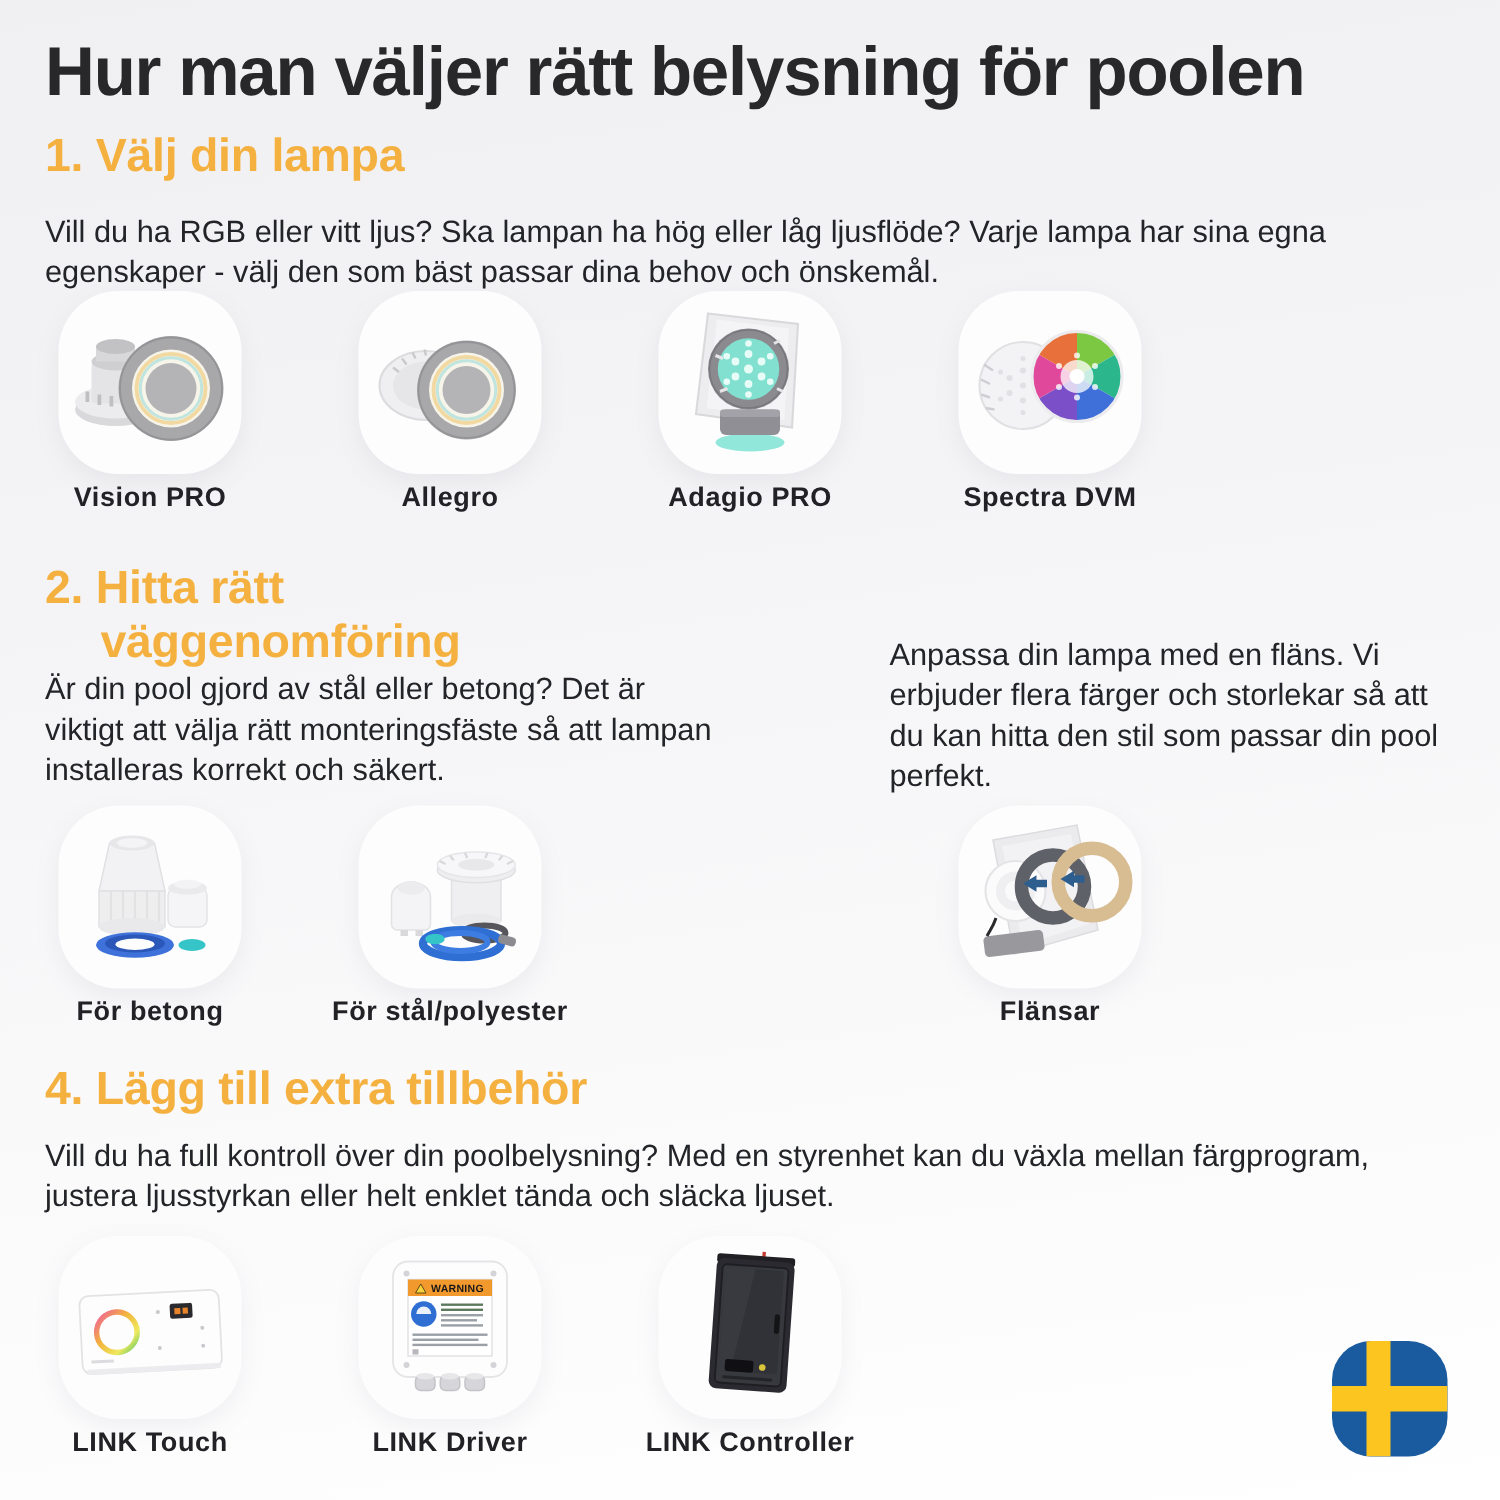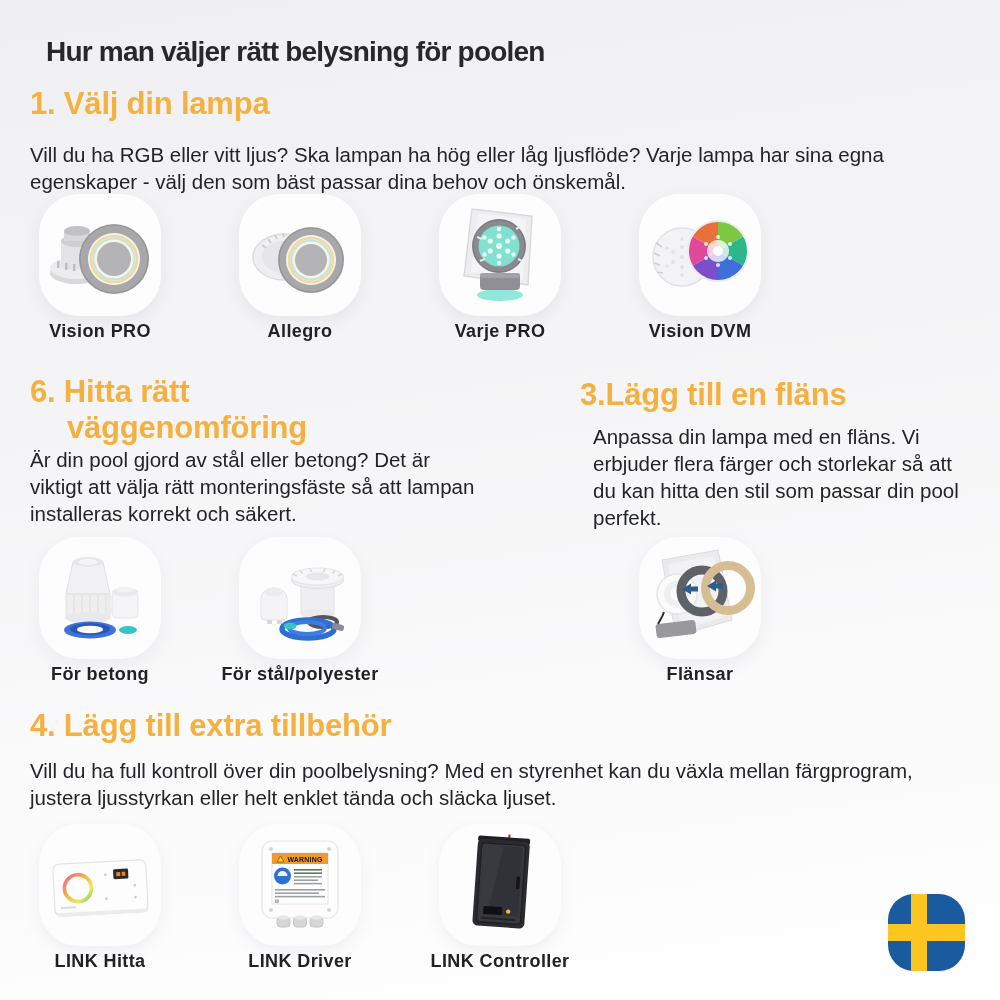--- a/index.html
+++ b/index.html
@@ -2,22 +2,22 @@
 <html style="--accent: #F5B140; --title-text: #28282B; --body-text: #222428; --flag-blue: #1A5A9E; --flag-yellow: #FCC51F;"><head>
 <meta charset="utf-8">
 <style>
   html,body{margin:0;padding:0;background:#fff;}
   .page{
     position:relative;width:1000px;height:1000px;overflow:hidden;
     background:linear-gradient(172deg,#f0f0f2 0%,#f4f4f6 35%,#fafafb 70%,#ffffff 100%);
     font-family:"Liberation Sans","DejaVu Sans",sans-serif;color:#232327;
   }
   .main-title{
-    position:absolute;left:30px;top:20px;margin:16px;
-    font-size:28px;font-weight:bold;letter-spacing:-0.8px;color:#28282b;
+    position:absolute;left:30px;top:20px;margin:0;
+    font-size:46px;font-weight:bold;letter-spacing:-0.8px;color:#28282b;
   }
   .sec-h{
     position:absolute;margin:0;font-size:31px;font-weight:bold;
     letter-spacing:-0.2px;color:var(--accent,#F5B140);line-height:1.16;
   }
   .h1pos{left:30px;top:86px;}
   .h2pos{left:30px;top:374px;}
   .h2pos .hl1,.h2pos .hl2{display:block;}
   .h2pos .hl2{margin-left:37px;text-align:center;}
   .h3pos{left:580px;top:377px;}
@@ -129,21 +129,21 @@
             <circle cx="55" cy="30" r="2.2"></circle>
               <circle cx="69.5" cy="38.5" r="2.2"></circle>
             <circle cx="69.5" cy="55.5" r="2.2"></circle>
               <circle cx="55" cy="64" r="2.2"></circle>
             <circle cx="40.5" cy="55.5" r="2.2"></circle>
               <circle cx="40.5" cy="38.5" r="2.2"></circle>
           </g>
           <path d="M33,38 l5,2 M72,30 l4,-2 M36,62 l5,-2 M74,60 l4,2" stroke="#e6e6e9" stroke-width="2"></path>
         </svg>
       </div>
-      <div class="prod-label">Varje PRO</div>
+      <div class="prod-label">Adagio PRO</div>
     </div>
 
 
     <div class="prod-cell">
       <div class="tile">
         <svg width="112" height="112" viewBox="0 0 112 112">
           <circle cx="38" cy="58" r="29" fill="#f3f3f5" stroke="#e1e1e4" stroke-width="1.4"></circle>
           <g fill="#e1e1e5">
             <circle cx="38" cy="58" r="2"></circle>
               <circle cx="38" cy="48" r="2"></circle>
@@ -174,33 +174,32 @@
               <circle cx="74" cy="38" r="2"></circle>
                 <circle cx="86" cy="45" r="2"></circle>
                 <circle cx="86" cy="59" r="2"></circle>
               <circle cx="74" cy="66" r="2"></circle>
                 <circle cx="62" cy="59" r="2"></circle>
                 <circle cx="62" cy="45" r="2"></circle>
             </g>
           </g>
         </svg>
       </div>
-      <div class="prod-label">Vision DVM</div>
+      <div class="prod-label">Spectra DVM</div>
     </div>
   </div>
 
   <h2 class="sec-h h2pos">
-    <span class="hl1">6. Hitta rätt</span>
+    <span class="hl1">2. Hitta rätt</span>
     <span class="hl2">väggenomföring</span>
   </h2>
   <p class="sec-p p2pos">Är din pool gjord av stål eller betong? Det är
 viktigt att välja rätt monteringsfäste så att lampan
 installeras korrekt och säkert.</p>
 
-  <h2 class="sec-h h3pos">3.Lägg till en fläns</h2>
   <p class="sec-p p3pos">Anpassa din lampa med en fläns. Vi
 erbjuder flera färger och storlekar så att
 du kan hitta den stil som passar din pool
 perfekt.</p>
 
   <div class="prod-row row2">
 
     <div class="prod-cell">
       <div class="tile">
         <svg width="112" height="112" viewBox="0 0 112 112">
@@ -296,21 +295,21 @@
             <g fill="#c9c9cd">
               <circle cx="62" cy="46" r="1.3"></circle>
                 <circle cx="62" cy="70" r="1.3"></circle>
               <circle cx="91" cy="70" r="1.3"></circle>
                 <circle cx="91" cy="58" r="1.3"></circle>
             </g>
             <rect x="16" y="76" width="15" height="2" fill="#dcdcdf"></rect>
           </g>
         </svg>
       </div>
-      <div class="prod-label">LINK Hitta</div>
+      <div class="prod-label">LINK Touch</div>
     </div>
 
     <div class="prod-cell">
       <div class="tile">
         <svg width="112" height="112" viewBox="0 0 112 112">
           <rect x="18" y="12" width="76" height="77" rx="10" fill="#fdfdfe" stroke="#e5e5e8" stroke-width="1.2"></rect>
           <g fill="#d4d4d8">
             <circle cx="27" cy="20" r="2"></circle>
               <circle cx="85" cy="20" r="2"></circle>
             <circle cx="27" cy="81" r="2"></circle>

